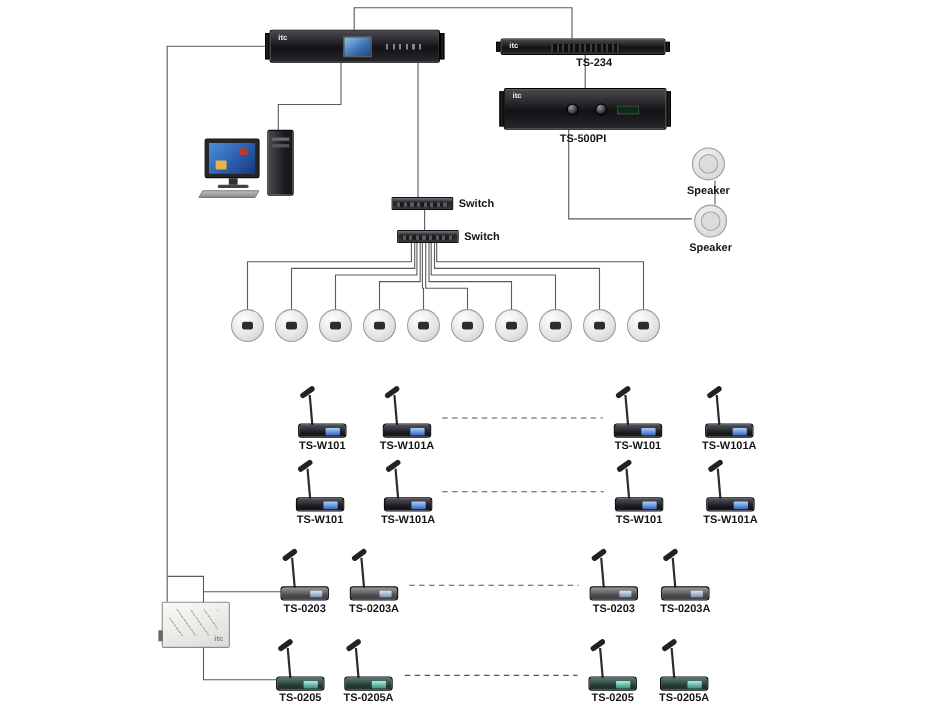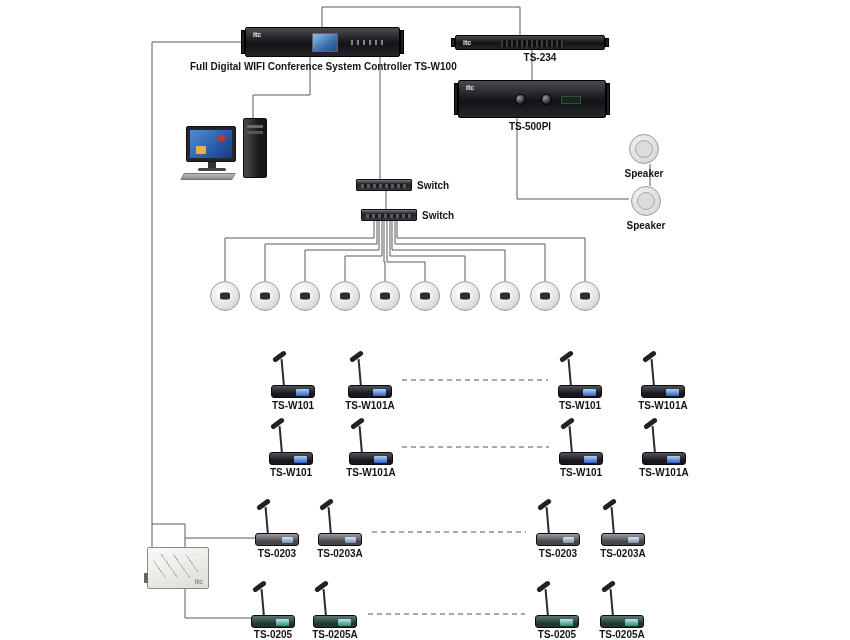--- a/index.html
+++ b/index.html
@@ -116,21 +116,20 @@
     </g>
   </svg>
 
   <div class="rack" style="left:245px;top:27px;width:155px;height:30px">
     <span class="ear l"></span>
     <span class="ear r"></span>
     <span class="brand">itc</span>
     <span class="cscr"></span>
     <span class="dots"></span>
   </div>
-  <div class="lbl center" style="left:190px;top:61px;width:260px">Full Digital WIFI Conference System Controller TS-W100</div>
 
   <div class="rack" style="left:455px;top:35px;width:150px;height:15px">
     <span class="ear l"></span>
     <span class="ear r"></span>
     <span class="brand">itc</span>
     <span class="vent"></span>
   </div>
   <div class="lbl center" style="left:505px;top:52px;width:70px">TS-234</div>
 
   <div class="rack" style="left:458px;top:80px;width:148px;height:38px">

